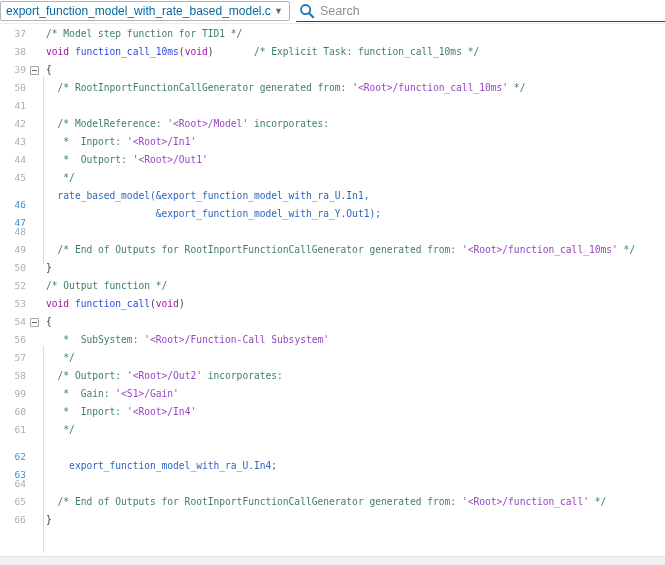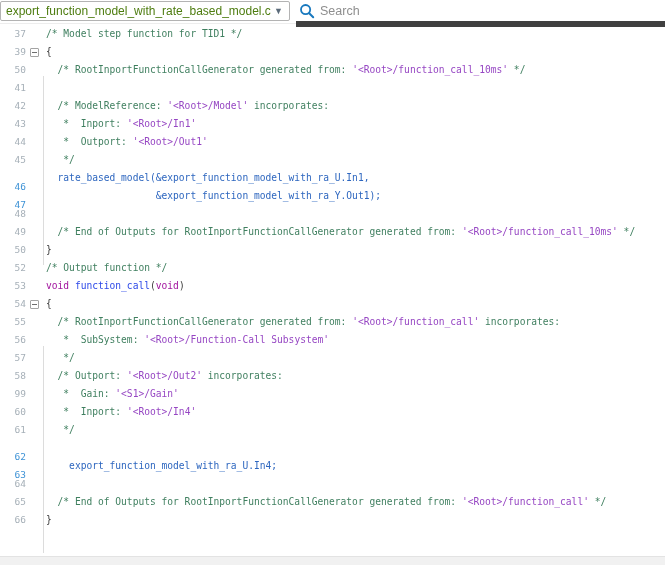--- a/index.html
+++ b/index.html
@@ -8,27 +8,27 @@
     font-family:"Liberation Sans",sans-serif;position:relative;
   }
   
   .topbar{position:relative;height:23px;border-bottom:1px solid #ededed;background:#fff;}
   .dropdown{
     position:absolute;left:0;top:1px;width:290px;height:20px;box-sizing:border-box;
     border:1px solid #b3b3b3;border-radius:2px;background:#fff;
     display:flex;align-items:center;cursor:default;
   }
   .dd-label{
-    flex:1;font-size:12px;color:#4d7c0f;padding-left:5px;
+    flex:1;font-size:12px;color:#0369a1;padding-left:5px;
     white-space:nowrap;overflow:hidden;
   }
   .dd-caret{color:#5b6b7a;font-size:9px;padding:0 6px 0 2px;line-height:20px;}
   .searchwrap{
     position:absolute;left:296px;right:0;top:1px;height:20px;
-    border-bottom:6px solid #404040;display:flex;align-items:center;
+    border-bottom:1px solid #404040;display:flex;align-items:center;
   }
   .search-icon{flex:none;width:16px;height:16px;margin:0 5px 0 3px;}
   .search-input{
     flex:1;border:none;outline:none;background:transparent;
     font-size:12.5px;color:#444;font-family:"Liberation Sans",sans-serif;padding:0;
   }
   .search-input::placeholder{color:#8e8e8e;opacity:1;}
   
   .code{
     position:relative;margin-top:1px;
@@ -80,20 +80,25 @@
   </div>
 </div>
 
 <div class="code">
     <div class="row">
       <span class="num">37</span>
       <span class="foldcol"></span>
       <span class="code-text"><span class="sg-c">/* Model step function for TID1 */</span></span>
     </div>
     <div class="row">
+      <span class="num">38</span>
+      <span class="foldcol"></span>
+      <span class="code-text"><span class="sg-k">void</span><span class="sg-p"> </span><span class="sg-f">function_call_10ms</span><span class="sg-p">(</span><span class="sg-k">void</span><span class="sg-p">)       </span><span class="sg-c">/* Explicit Task: function_call_10ms */</span></span>
+    </div>
+    <div class="row">
       <span class="num">39</span>
       <span class="foldcol">
         <span class="fold-box"></span>
       </span>
       <span class="code-text"><span class="sg-p">{</span></span>
     </div>
     <div class="row">
       <span class="num">50</span>
       <span class="foldcol"></span>
       <span class="code-text"><span class="sg-c">  /* RootInportFunctionCallGenerator generated from: </span><span class="sg-q">'&lt;Root&gt;/function_call_10ms'</span><span class="sg-c"> */</span></span>
@@ -159,25 +164,20 @@
       <span class="code-text"><span class="sg-k">void</span><span class="sg-p"> </span><span class="sg-f">function_call</span><span class="sg-p">(</span><span class="sg-k">void</span><span class="sg-p">)</span></span>
     </div>
     <div class="row">
       <span class="num">54</span>
       <span class="foldcol">
         <span class="fold-box"></span>
       </span>
       <span class="code-text"><span class="sg-p">{</span></span>
     </div>
     <div class="row">
-      <span class="num">55</span>
-      <span class="foldcol"></span>
-      <span class="code-text"><span class="sg-c">  /* RootInportFunctionCallGenerator generated from: </span><span class="sg-q">'&lt;Root&gt;/function_call'</span><span class="sg-c"> incorporates:</span></span>
-    </div>
-    <div class="row">
       <span class="num">56</span>
       <span class="foldcol"></span>
       <span class="code-text"><span class="sg-c">   *  SubSystem: </span><span class="sg-q">'&lt;Root&gt;/Function-Call Subsystem'</span></span>
     </div>
     <div class="row">
       <span class="num">57</span>
       <span class="foldcol"></span>
       <span class="code-text"><span class="sg-c">   */</span></span>
     </div>
     <div class="row">

